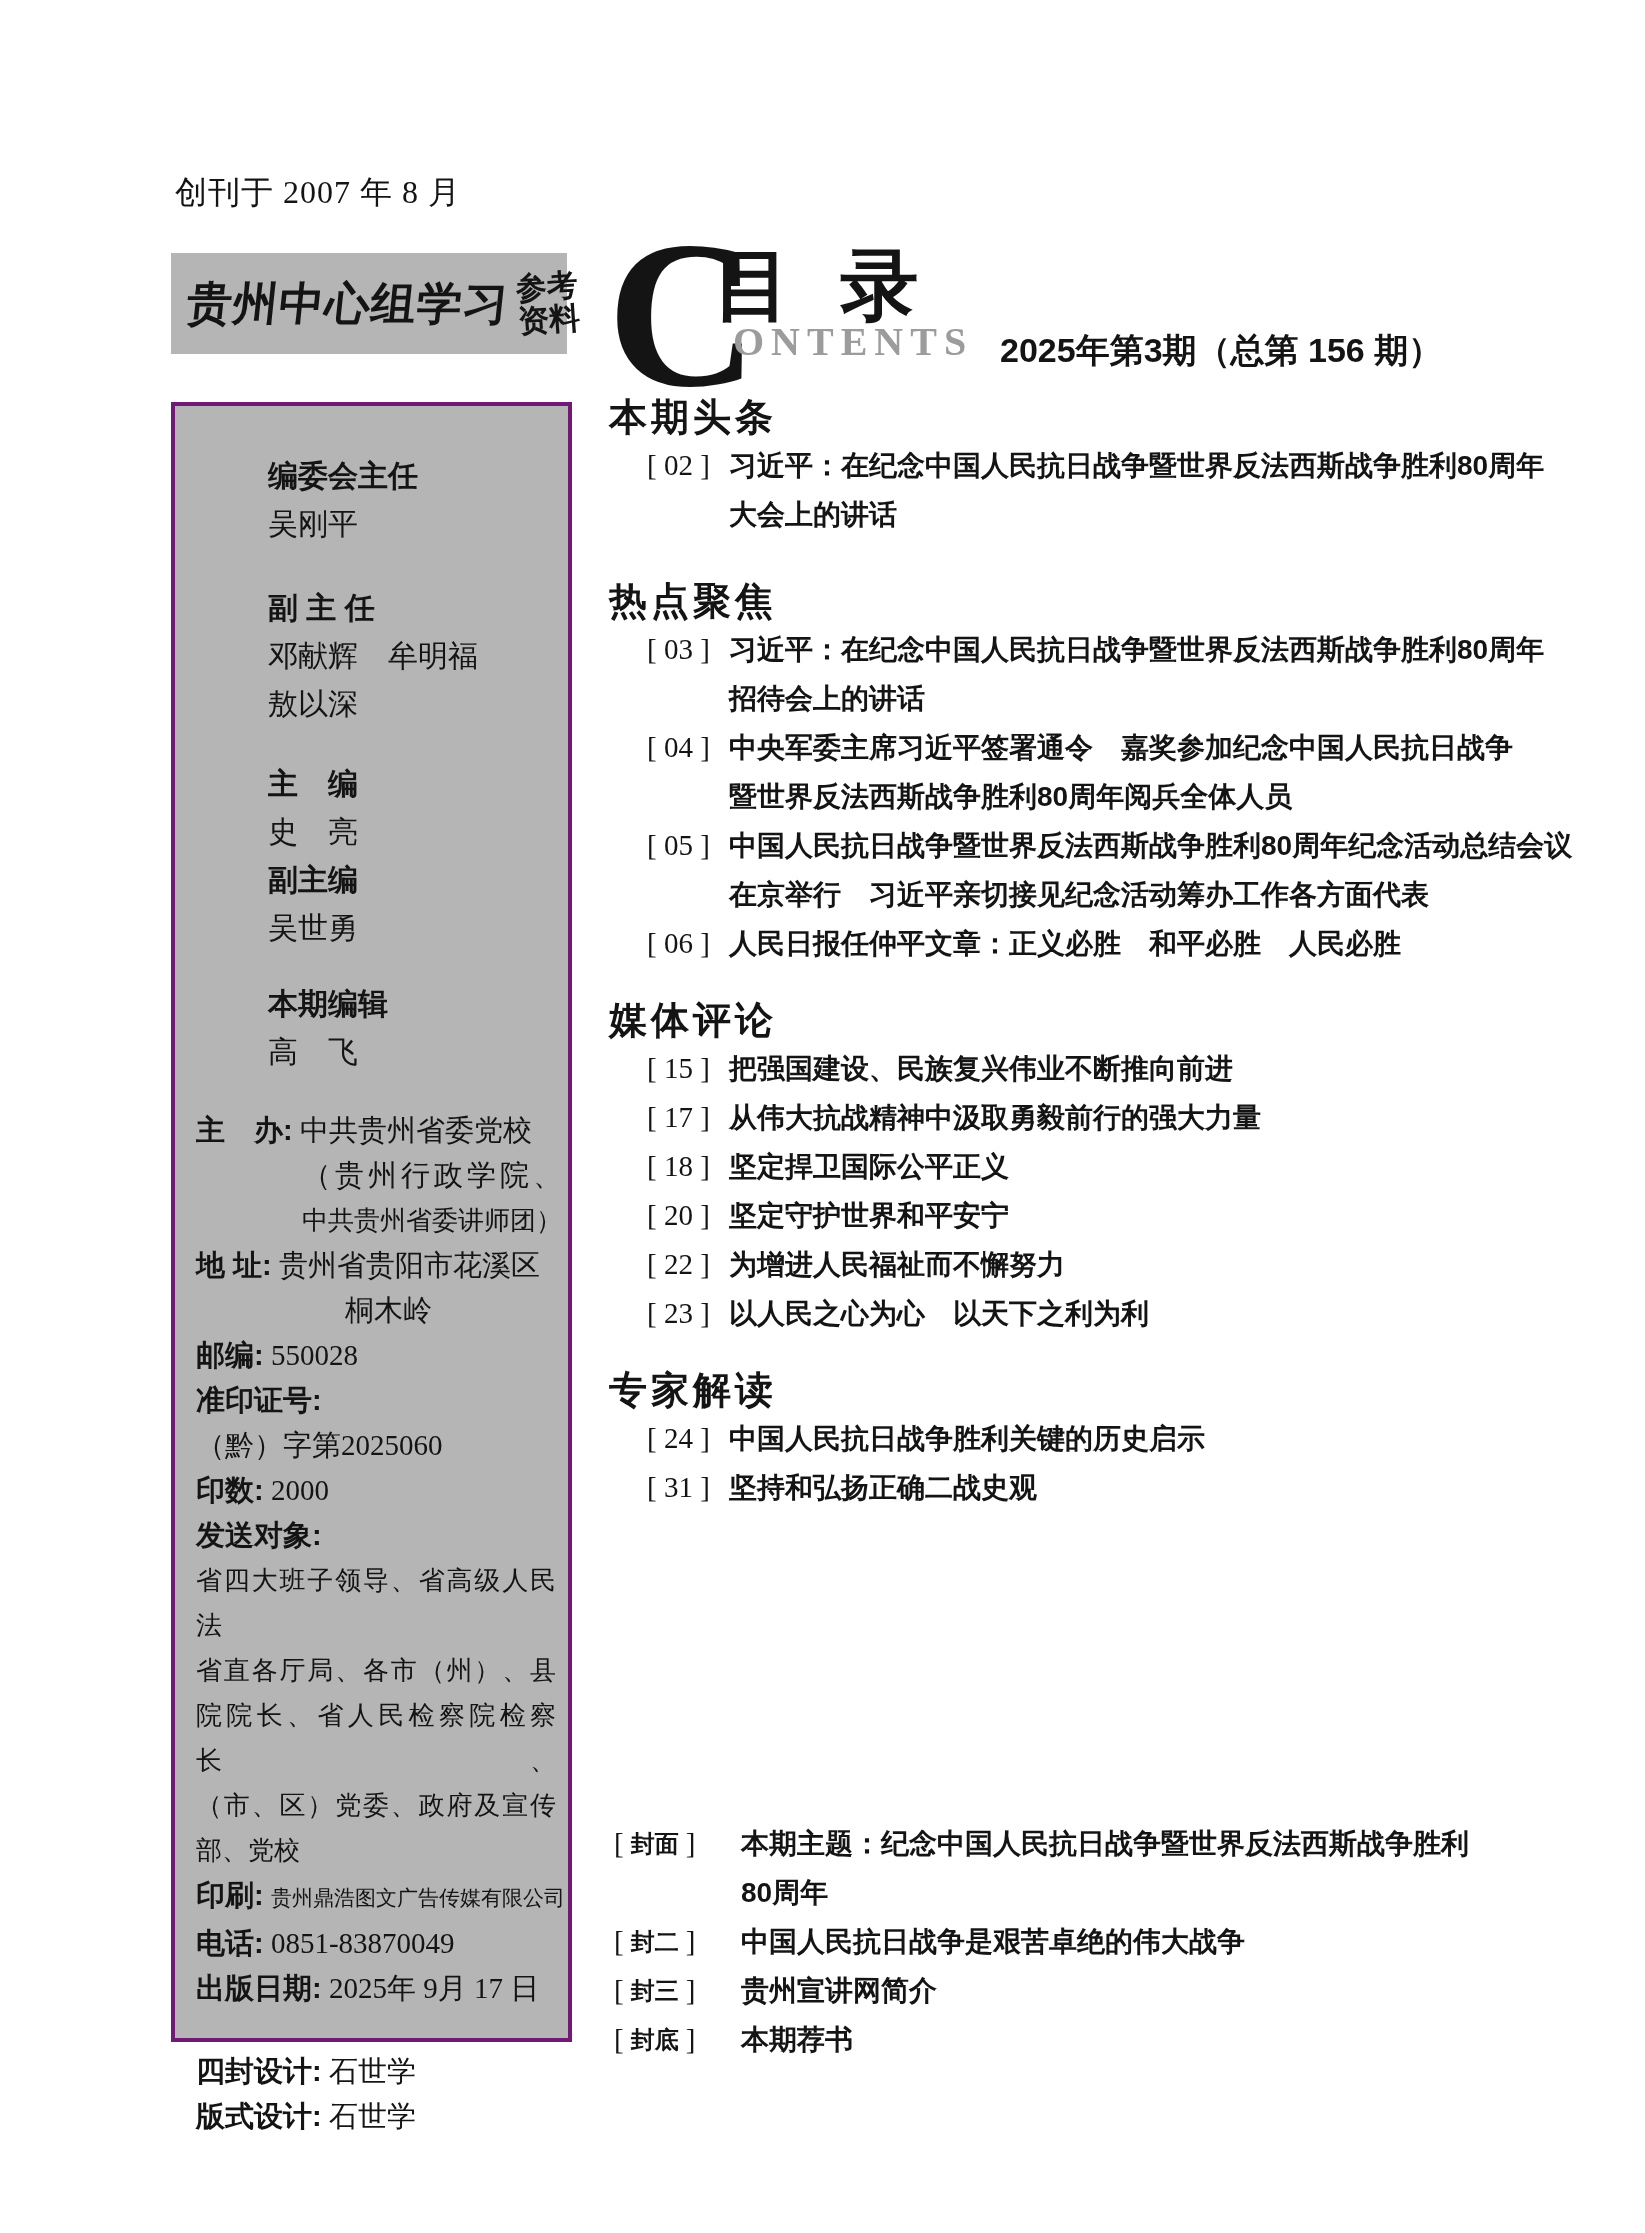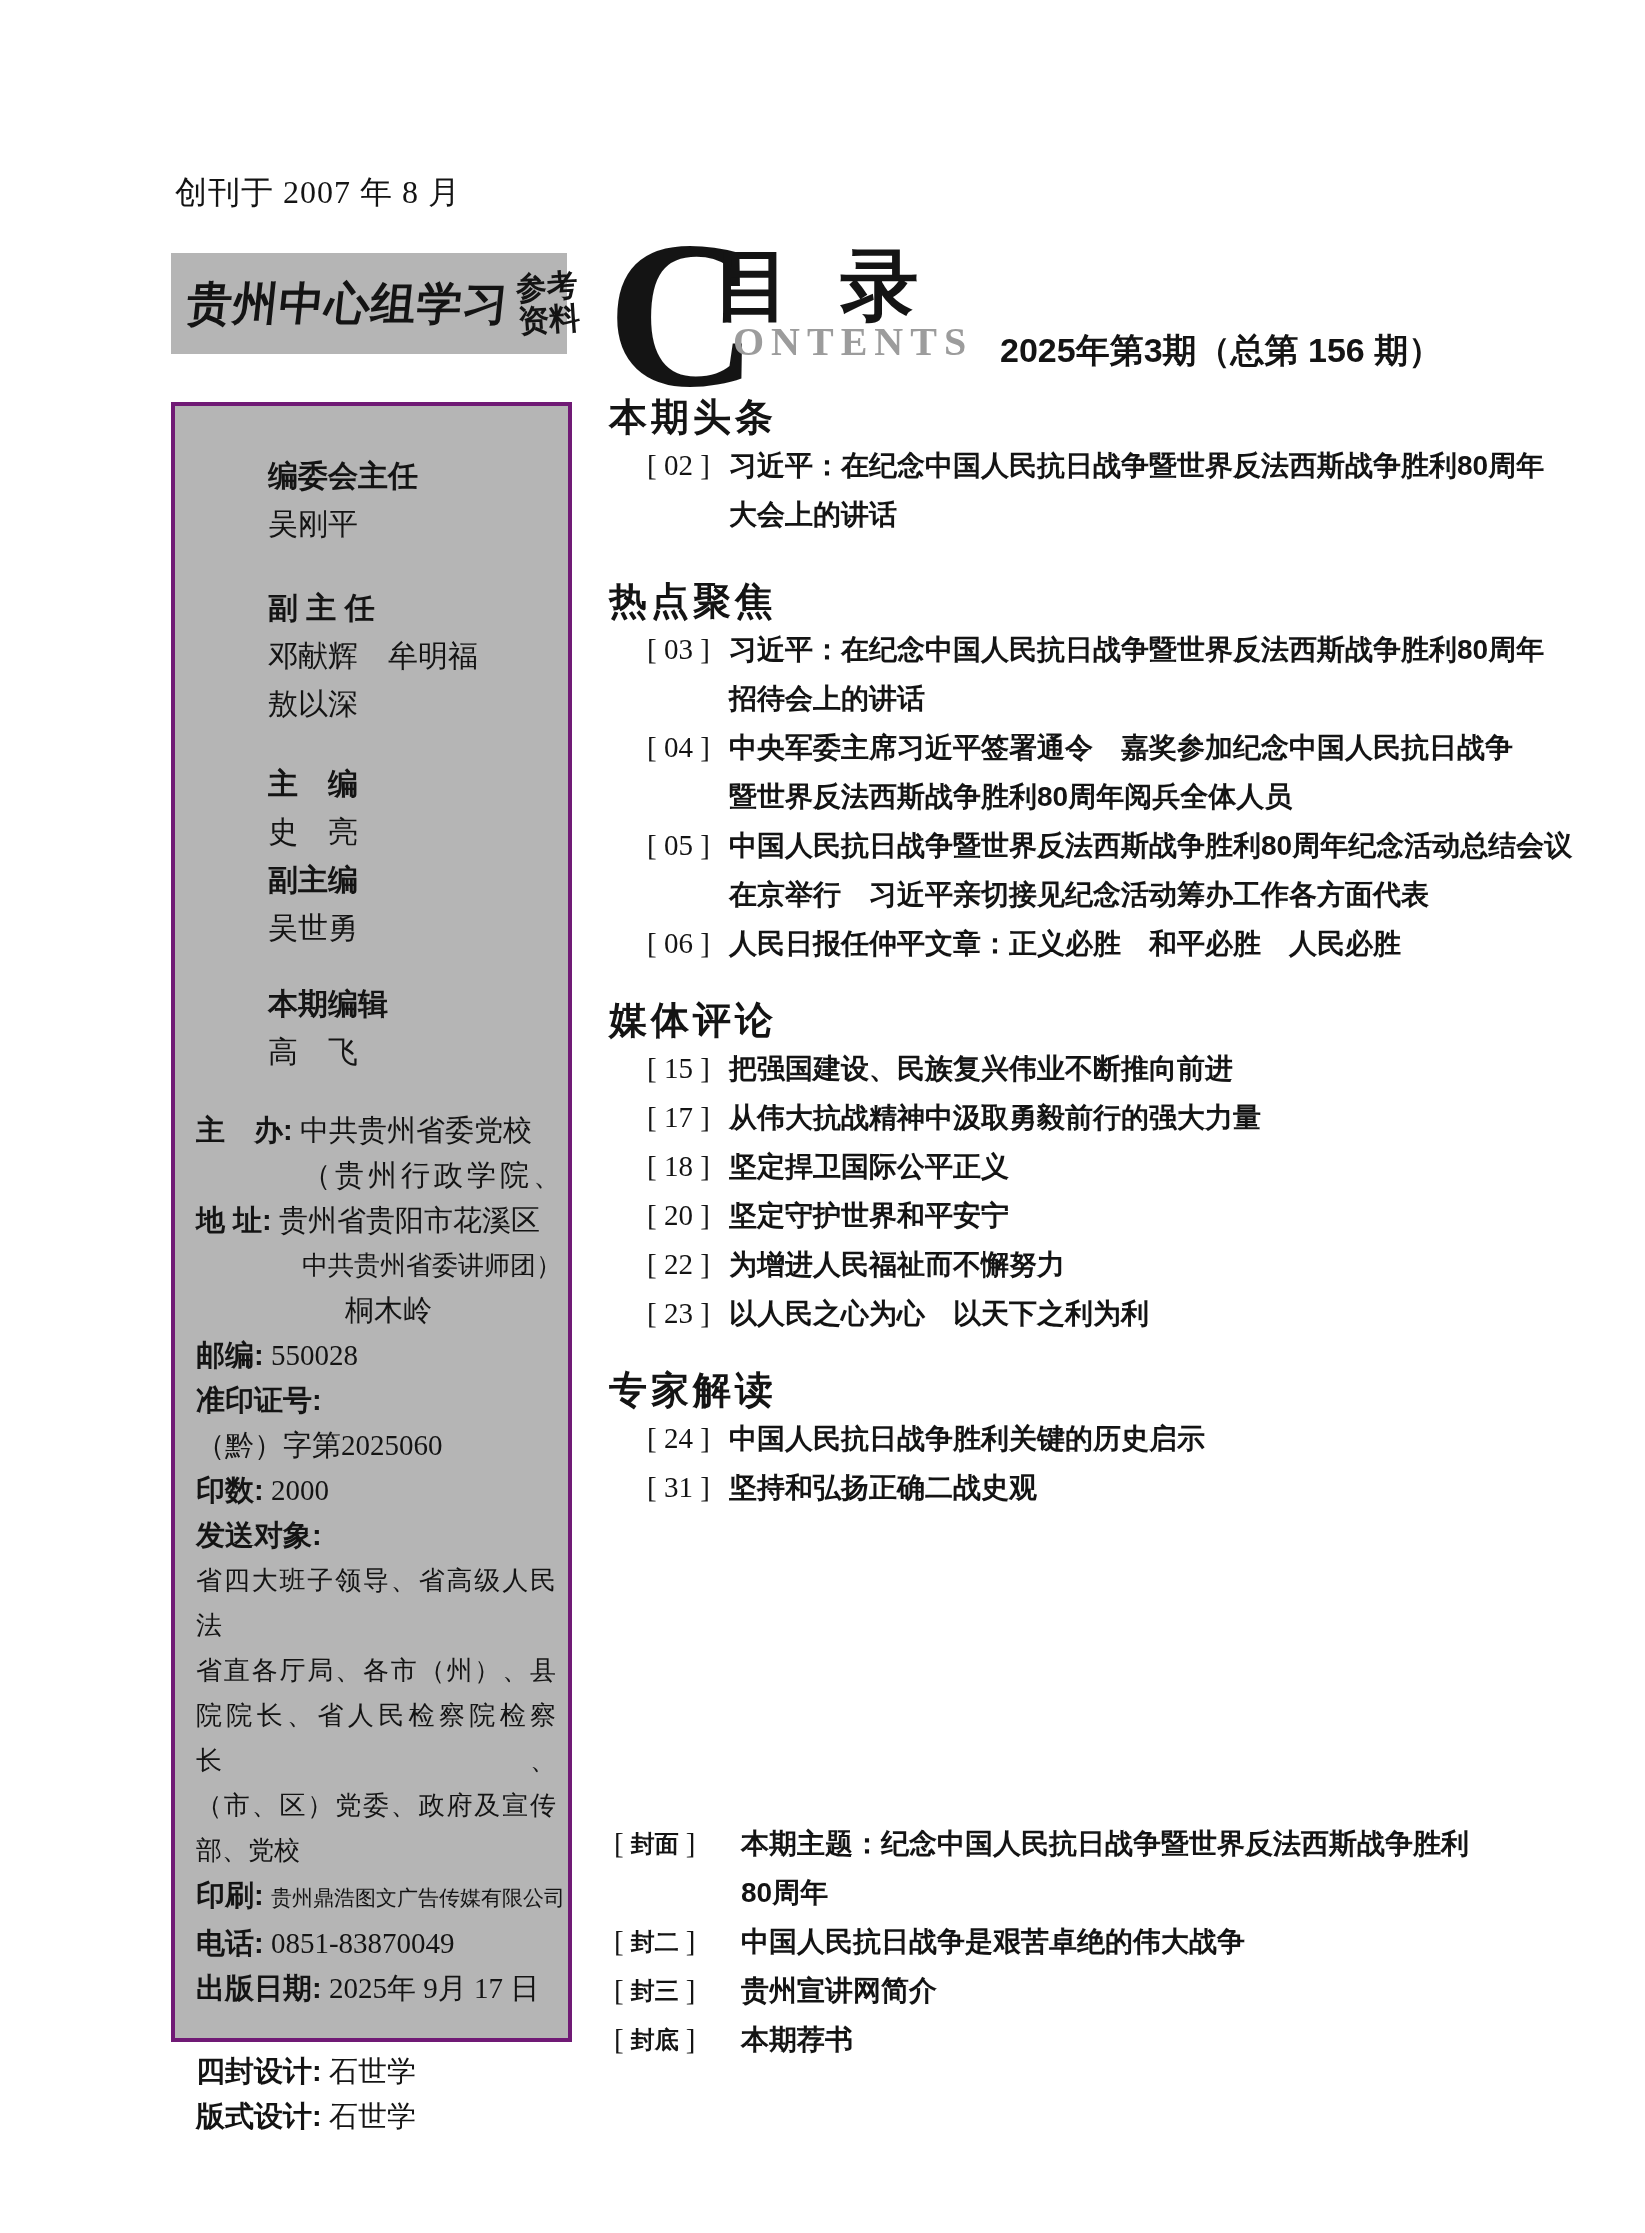--- a/index.html
+++ b/index.html
@@ -138,22 +138,22 @@
       <div class="ed-label gap32">主　编</div>
       <div class="ed-name">史　亮</div>
       <div class="ed-label">副主编</div>
       <div class="ed-name">吴世勇</div>
       <div class="ed-label gap28">本期编辑</div>
       <div class="ed-name">高　飞</div>
     </div>
     <div class="info-group">
       <div class="info-line"><span class="info-label">主　办:</span> <span class="info-value">中共贵州省委党校</span></div>
       <div class="info-line info-value ind-a spaced">（贵州行政学院、</div>
+      <div class="info-line info-value ind-a cond">中共贵州省委讲师团）</div>
       <div class="info-line"><span class="info-label">地 址:</span> <span class="info-value">贵州省贵阳市花溪区</span></div>
-      <div class="info-line info-value ind-a cond">中共贵州省委讲师团）</div>
       <div class="info-line info-value ind-b">桐木岭</div>
       <div class="info-line"><span class="info-label">邮编:</span> <span class="info-value">550028</span></div>
       <div class="info-line"><span class="info-label">准印证号:</span></div>
       <div class="info-line info-value">（黔）字第2025060</div>
       <div class="info-line"><span class="info-label">印数:</span> <span class="info-value">2000</span></div>
       <div class="info-line"><span class="info-label">发送对象:</span></div>
       <div class="para-line">省四大班子领导、省高级人民法</div>
       <div class="para-line">省直各厅局、各市（州）、县</div>
       <div class="para-line">院院长、省人民检察院检察长、</div>
       <div class="para-line">（市、区）党委、政府及宣传</div>

